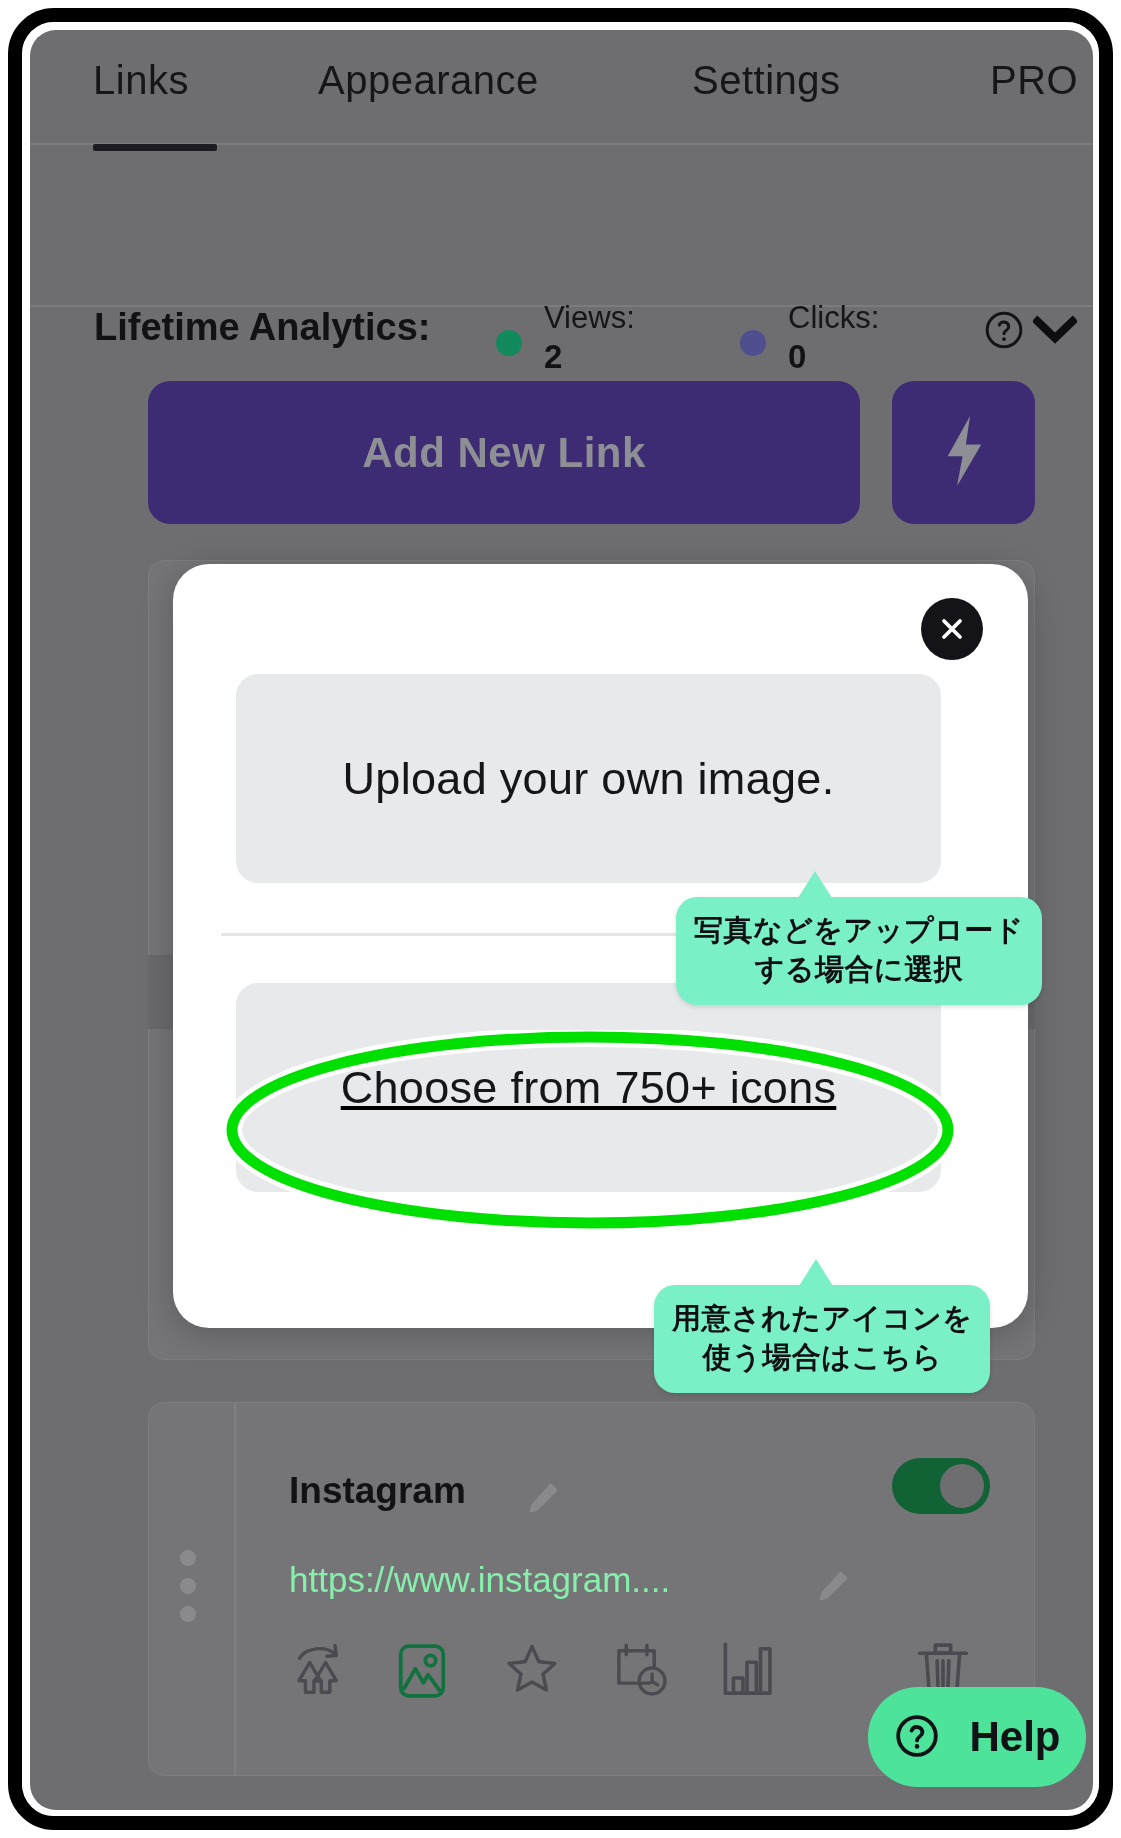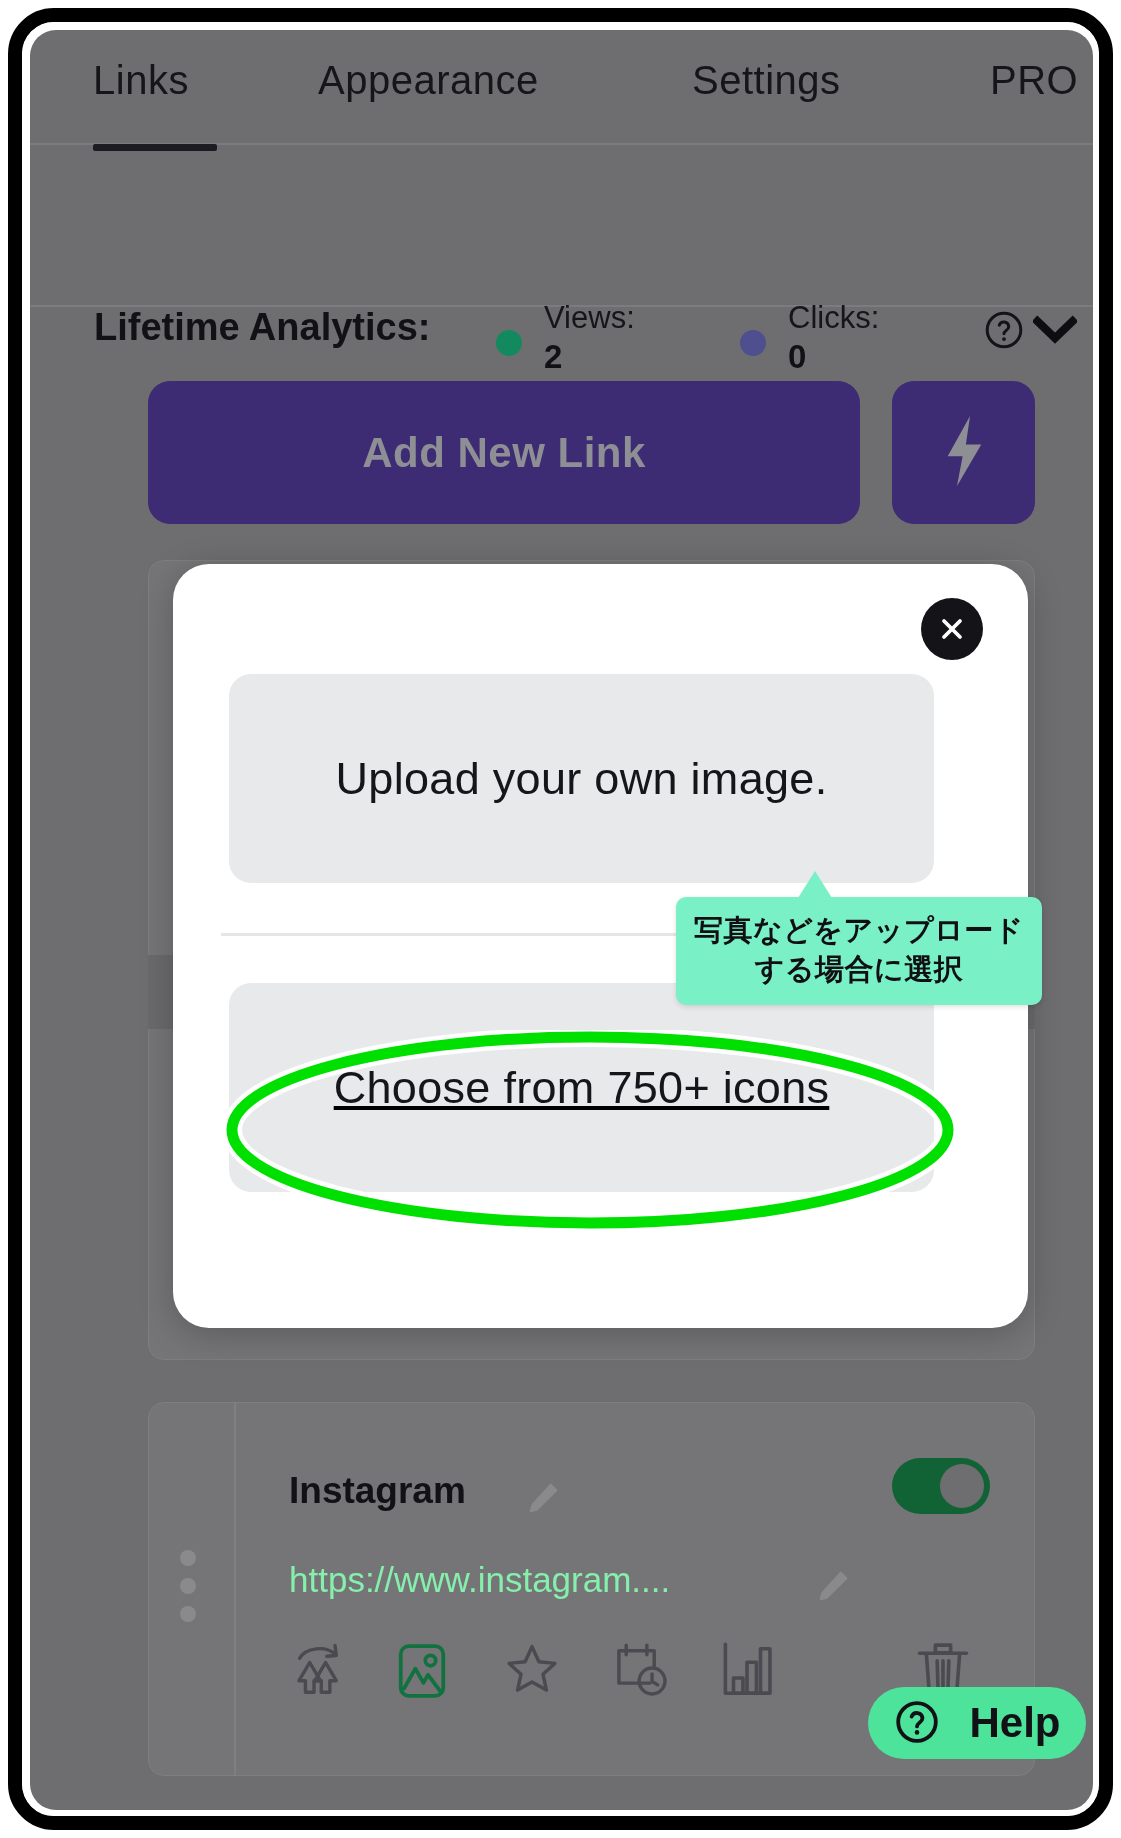--- a/index.html
+++ b/index.html
@@ -196,21 +196,21 @@
   #action-image     { left: 104px; }
   #action-star      { left: 212px; }
   #action-schedule  { left: 320px; }
   #action-analytics { left: 428px; }
   #action-delete    { left: 624px; }
 
   
   #help-button {
     position: absolute;
     left: 838px; top: 1657px;
-    width: 218px; height: 72px;
+    width: 218px; height: 100px;
     background: #4ee39a;
     border-radius: 50px;
     display: flex; align-items: center; justify-content: center;
     gap: 28px;
     border: none;
   }
   #help-label {
     font-size: 42px; font-weight: bold;
     color: #111116; font-family: inherit;
   }
@@ -228,21 +228,21 @@
     position: absolute;
     right: 45px; top: 34px;
     width: 62px; height: 62px;
     border-radius: 50%;
     background: #141418;
     border: none;
     display: flex; align-items: center; justify-content: center;
   }
   .modal-option {
     position: absolute;
-    left: 56px;
+    left: 63px;
     width: 705px;
     background: #e8e9eb;
     border-radius: 22px;
     display: flex; align-items: center; justify-content: center;
     border: none;
   }
   #option-upload { top: 110px; height: 209px; }
   #option-icons  { top: 419px; height: 209px; text-decoration: underline; }
   .modal-option-label {
     font-size: 45px;
@@ -262,21 +262,21 @@
     position: absolute;
     left: 193px; top: 1000px;
     width: 734px; height: 200px;
     pointer-events: none;
   }
 
   
   .callout {
     position: absolute;
     background: #7af0c6;
-    border-radius: 10px;
+    border-radius: 21px;
     padding: 14px 18px 16px;
     text-align: center;
     box-shadow: 0 2px 5px rgba(0,0,0,0.12);
   }
   .callout-line {
     font-size: 29px;
     font-weight: bold;
     color: #101014;
     line-height: 39px;
     white-space: nowrap;
@@ -447,20 +447,25 @@
         <ellipse cx="367" cy="100" rx="358" ry="93" fill="none" stroke="#ffffff" stroke-width="20"></ellipse>
         <ellipse cx="367" cy="100" rx="358" ry="93" fill="none" stroke="#00e000" stroke-width="11"></ellipse>
       </svg>
 
       <div class="callout" id="callout-upload">
         <div class="callout-tail"></div>
         <div class="callout-line">写真などをアップロード</div>
         <div class="callout-line">する場合に選択</div>
       </div>
 
+      <div class="callout" id="callout-icons">
+        <div class="callout-tail"></div>
+        <div class="callout-line">用意されたアイコンを</div>
+        <div class="callout-line">使う場合はこちら</div>
+      </div>
 
       <button id="help-button">
         <span>
           <svg width="48" height="48" viewBox="0 0 24 24" fill="none" stroke="#111116" stroke-width="1.9">
             <circle cx="12" cy="12" r="9.4"></circle>
             <path d="M9.3 9.3a2.8 2.8 0 0 1 5.4.9c0 1.9-2.7 2.3-2.7 4" stroke-linecap="round"></path>
             <circle cx="12" cy="17.2" r="1.15" fill="#111116" stroke="none"></circle>
           </svg>
         </span>
         <span id="help-label">Help</span>

